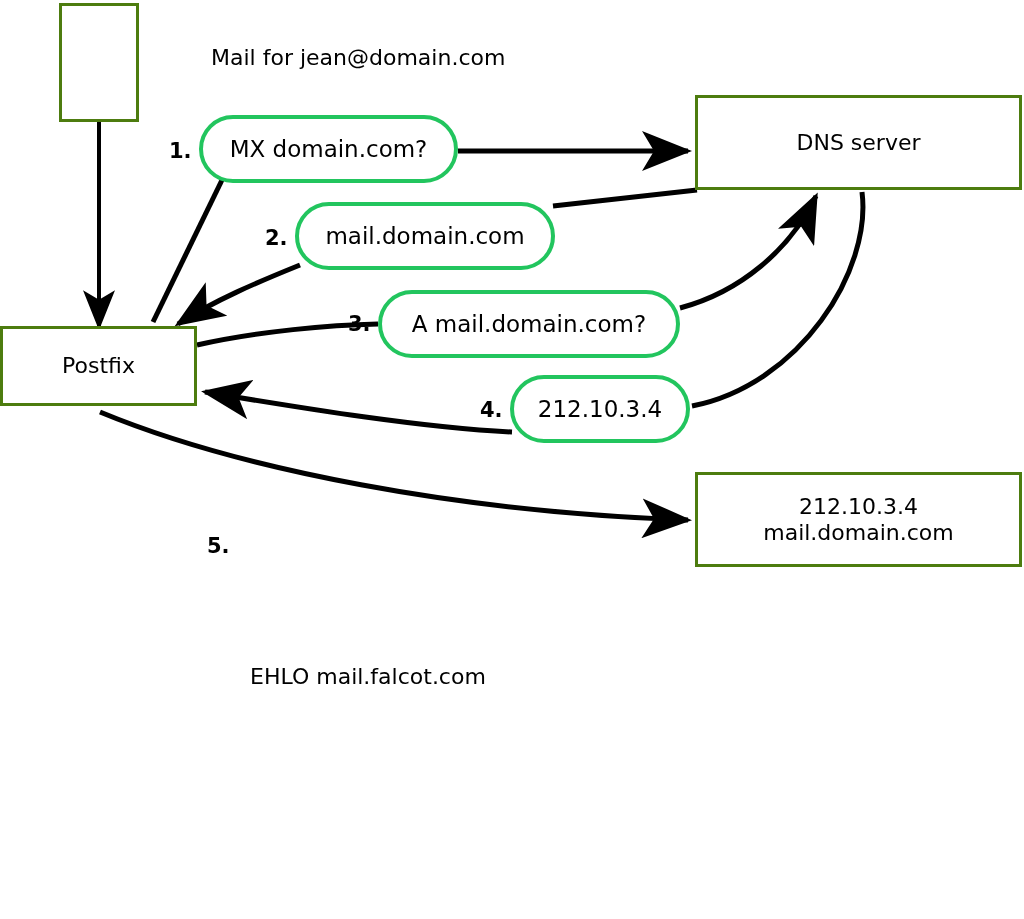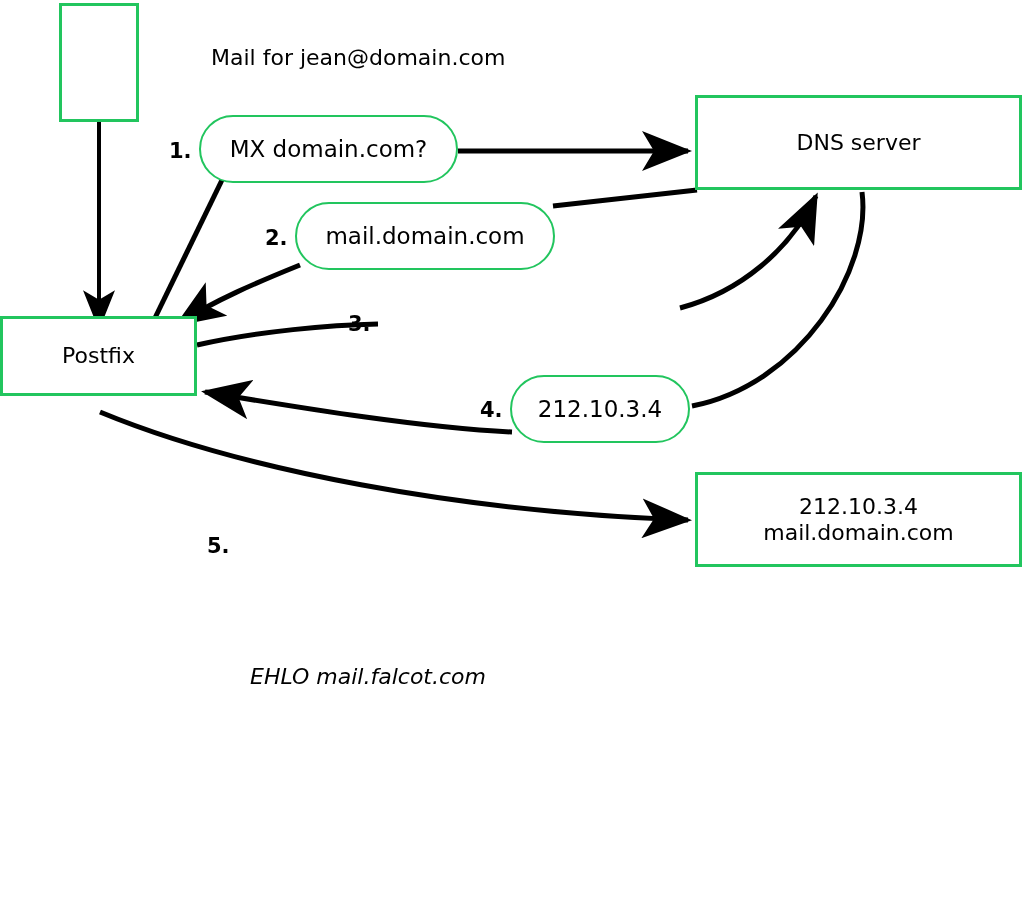--- a/index.html
+++ b/index.html
@@ -21,33 +21,33 @@
     left: 0;
     top: 0;
     width: 1024px;
     height: 919px;
     pointer-events: none;
   }
   .node-box {
     position: absolute;
     box-sizing: border-box;
     background: #ffffff;
-    border: 3px solid #22c55e;
+    border: 3px solid #4d7c0f;
     display: flex;
     align-items: center;
     justify-content: center;
     text-align: center;
     line-height: 1.18;
     font-size: 22px;
   }
   .bubble {
     position: absolute;
     box-sizing: border-box;
     background: #ffffff;
-    border: 2px solid #22c55e;
+    border: 4px solid #22c55e;
     border-radius: 999px;
     display: flex;
     align-items: center;
     justify-content: center;
     font-size: 23px;
     white-space: nowrap;
   }
   .step-num {
     position: absolute;
     font-weight: bold;
@@ -61,21 +61,20 @@
     margin-left: 44px;
   }
   .smtp-block {
     position: absolute;
     font-size: 22px;
     line-height: 32px;
     white-space: pre;
   }
   .smtp-line {
     min-height: 32px;
-    font-style: italic;
   }
   .step5-label {
     position: absolute;
     font-size: 22px;
     white-space: nowrap;
   }
 </style>
 </head>
 <body>
 
@@ -106,21 +105,21 @@
 
     <path d="M512,432 C420,428 290,406 205,392" fill="none" stroke="#000000" stroke-width="5" marker-end="url(#ah)"></path>
 
     <path d="M100,412 C240,470 460,512 688,520" fill="none" stroke="#000000" stroke-width="5" marker-end="url(#ah)"></path>
   </svg>
 
   <div class="node-box" style="left:59px; top:3px; width:80px; height:119px;">
     <span></span>
   </div>
 
-  <div class="node-box" style="left:0px; top:316px; width:197px; height:80px;">
+  <div class="node-box" style="left:0px; top:326px; width:197px; height:80px;">
     <span>Postfix</span>
   </div>
 
   <div class="node-box" style="left:695px; top:95px; width:327px; height:95px;">
     <span>DNS server</span>
   </div>
 
   <div class="node-box" style="left:695px; top:472px; width:327px; height:95px; flex-direction:column;">
     <span>212.10.3.4</span>
     <span>mail.domain.com</span>
@@ -132,20 +131,23 @@
   <div class="bubble" style="left:199px; top:115px; width:259px; height:68px;">
     <span>MX domain.com?</span>
   </div>
 
   <div class="step-num" style="left:265px; top:226px;">2.</div>
   <div class="bubble" style="left:295px; top:202px; width:260px; height:68px;">
     <span>mail.domain.com</span>
   </div>
 
   <div class="step-num" style="left:348px; top:312px;">3.</div>
+  <div class="bubble" style="left:378px; top:290px; width:302px; height:68px;">
+    <span>A mail.domain.com?</span>
+  </div>
 
   <div class="step-num" style="left:480px; top:398px;">4.</div>
   <div class="bubble" style="left:510px; top:375px; width:180px; height:68px;">
     <span>212.10.3.4</span>
   </div>
 
   <div class="step-num" style="left:207px; top:534px;">5.</div>
 
   <div class="smtp-block" style="left:250px; top:597px;">
     <div class="smtp-line">EHLO mail.falcot.com</div>

